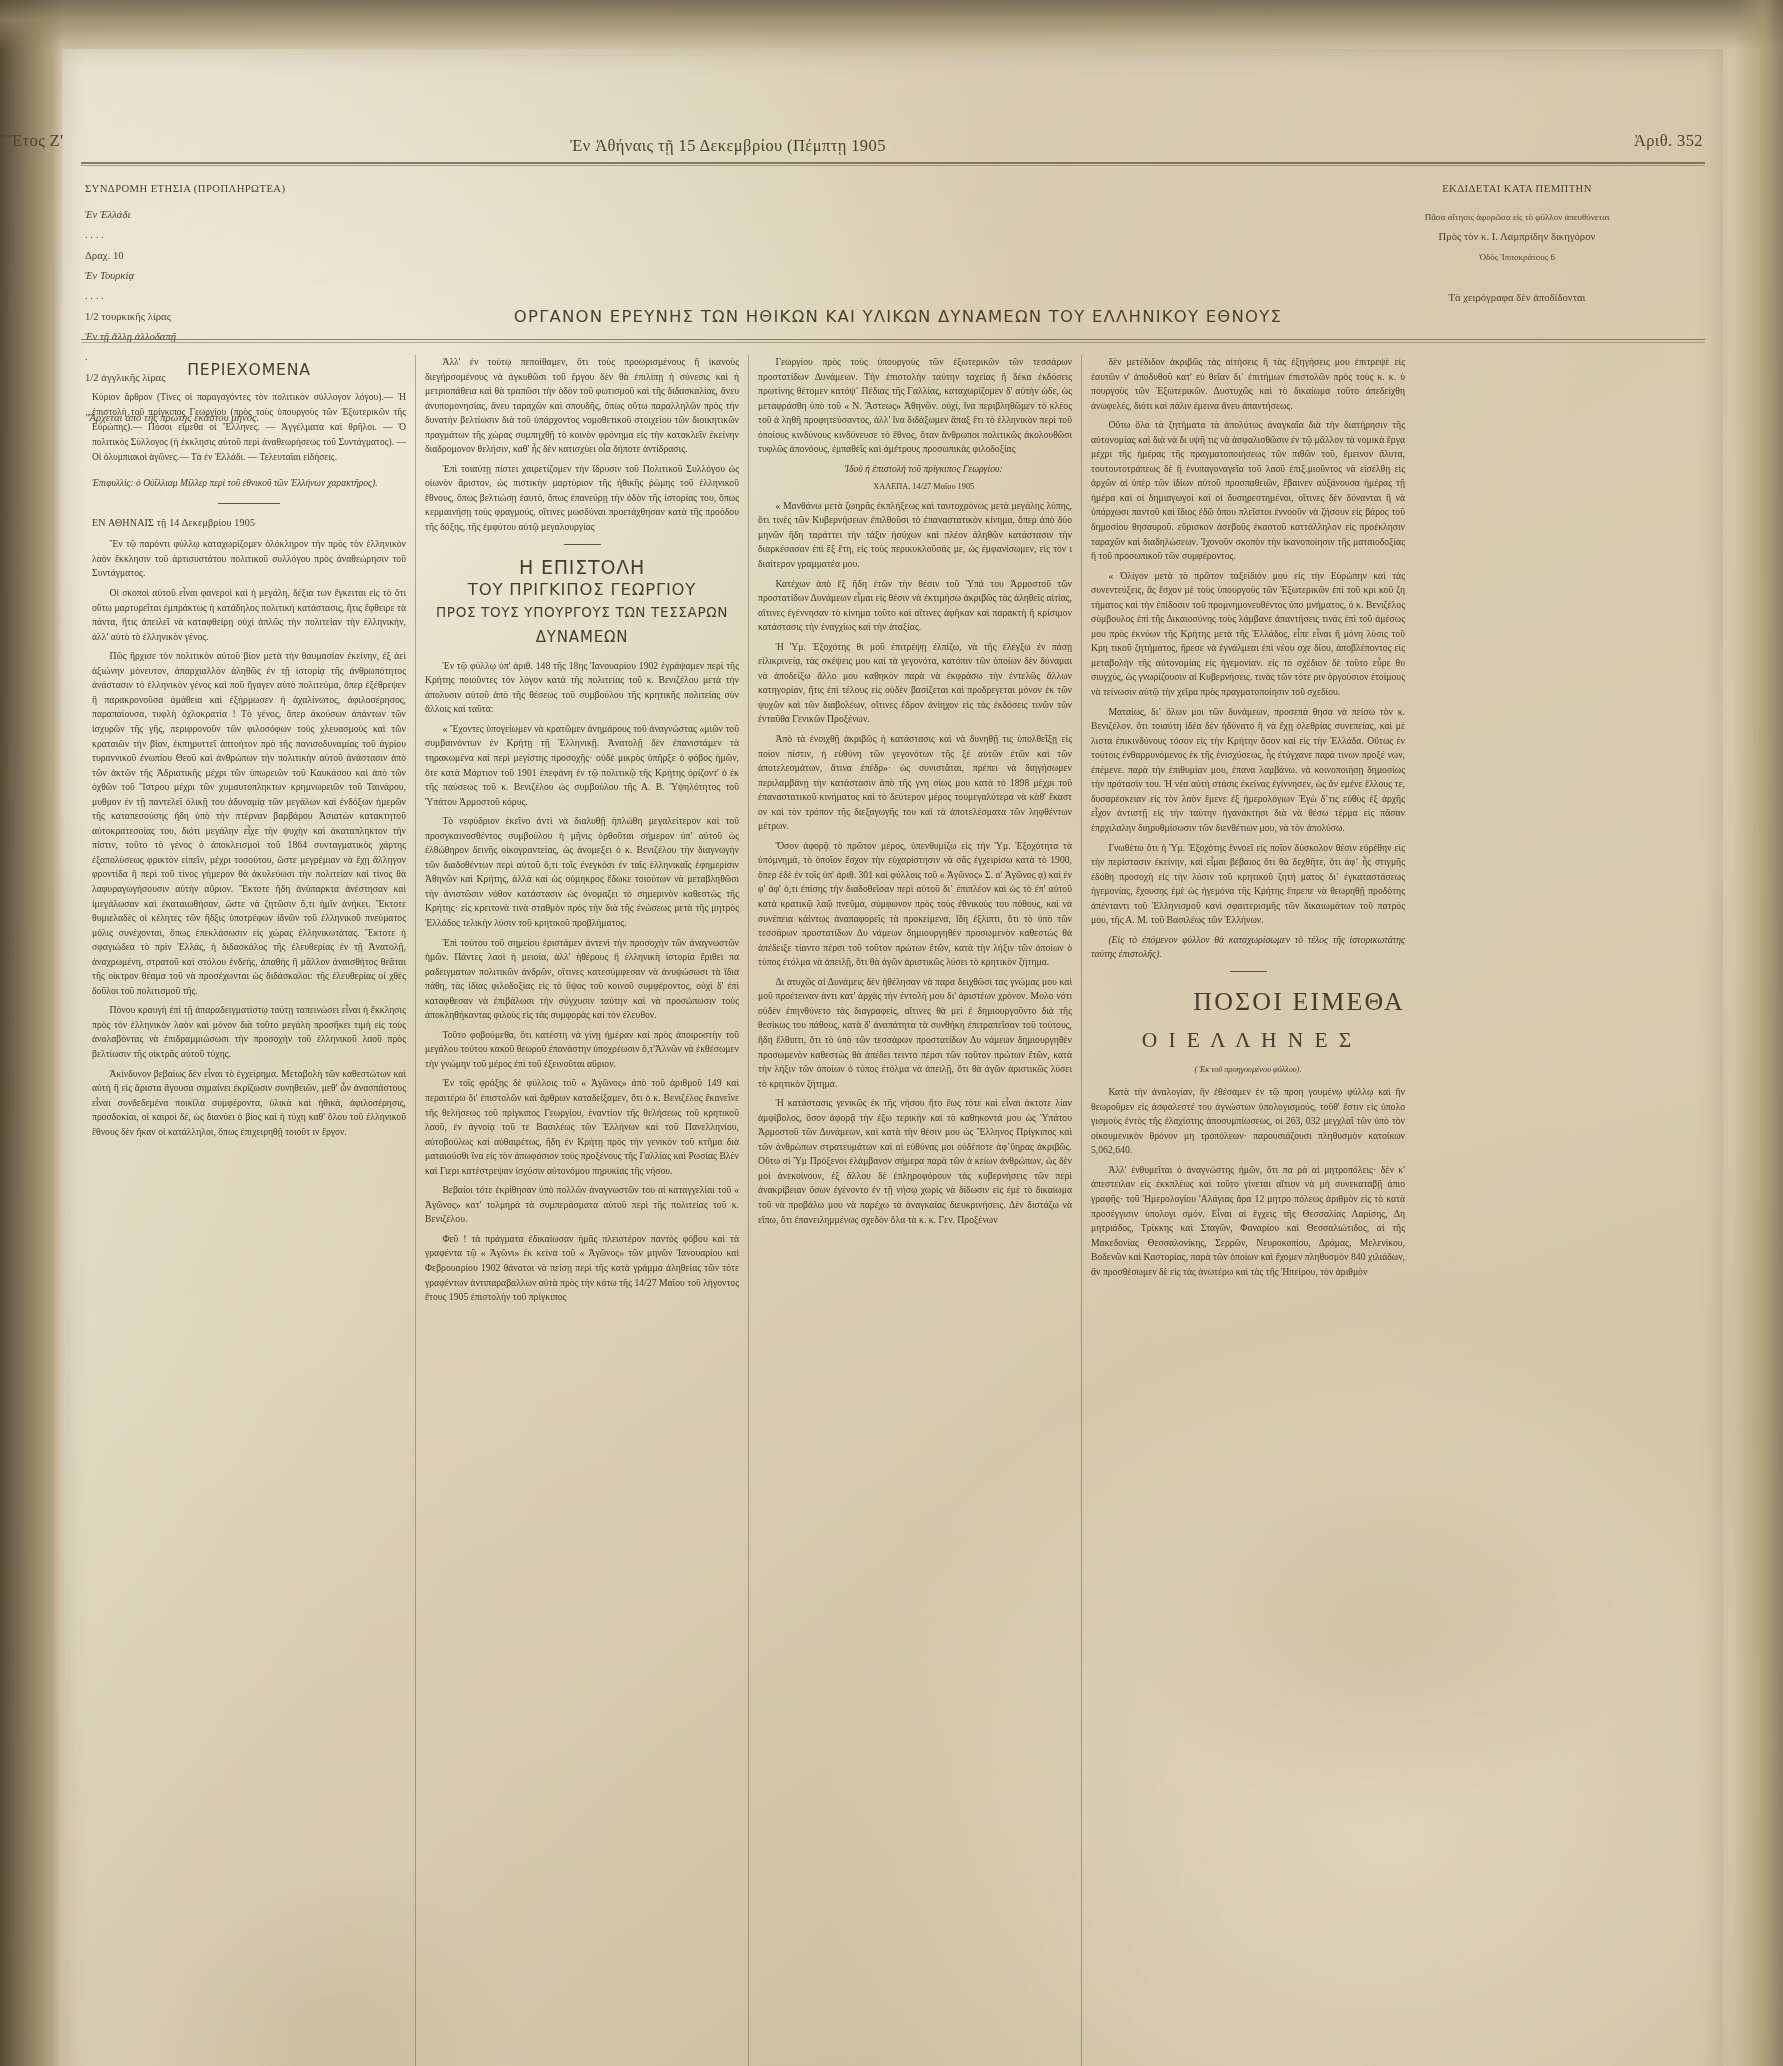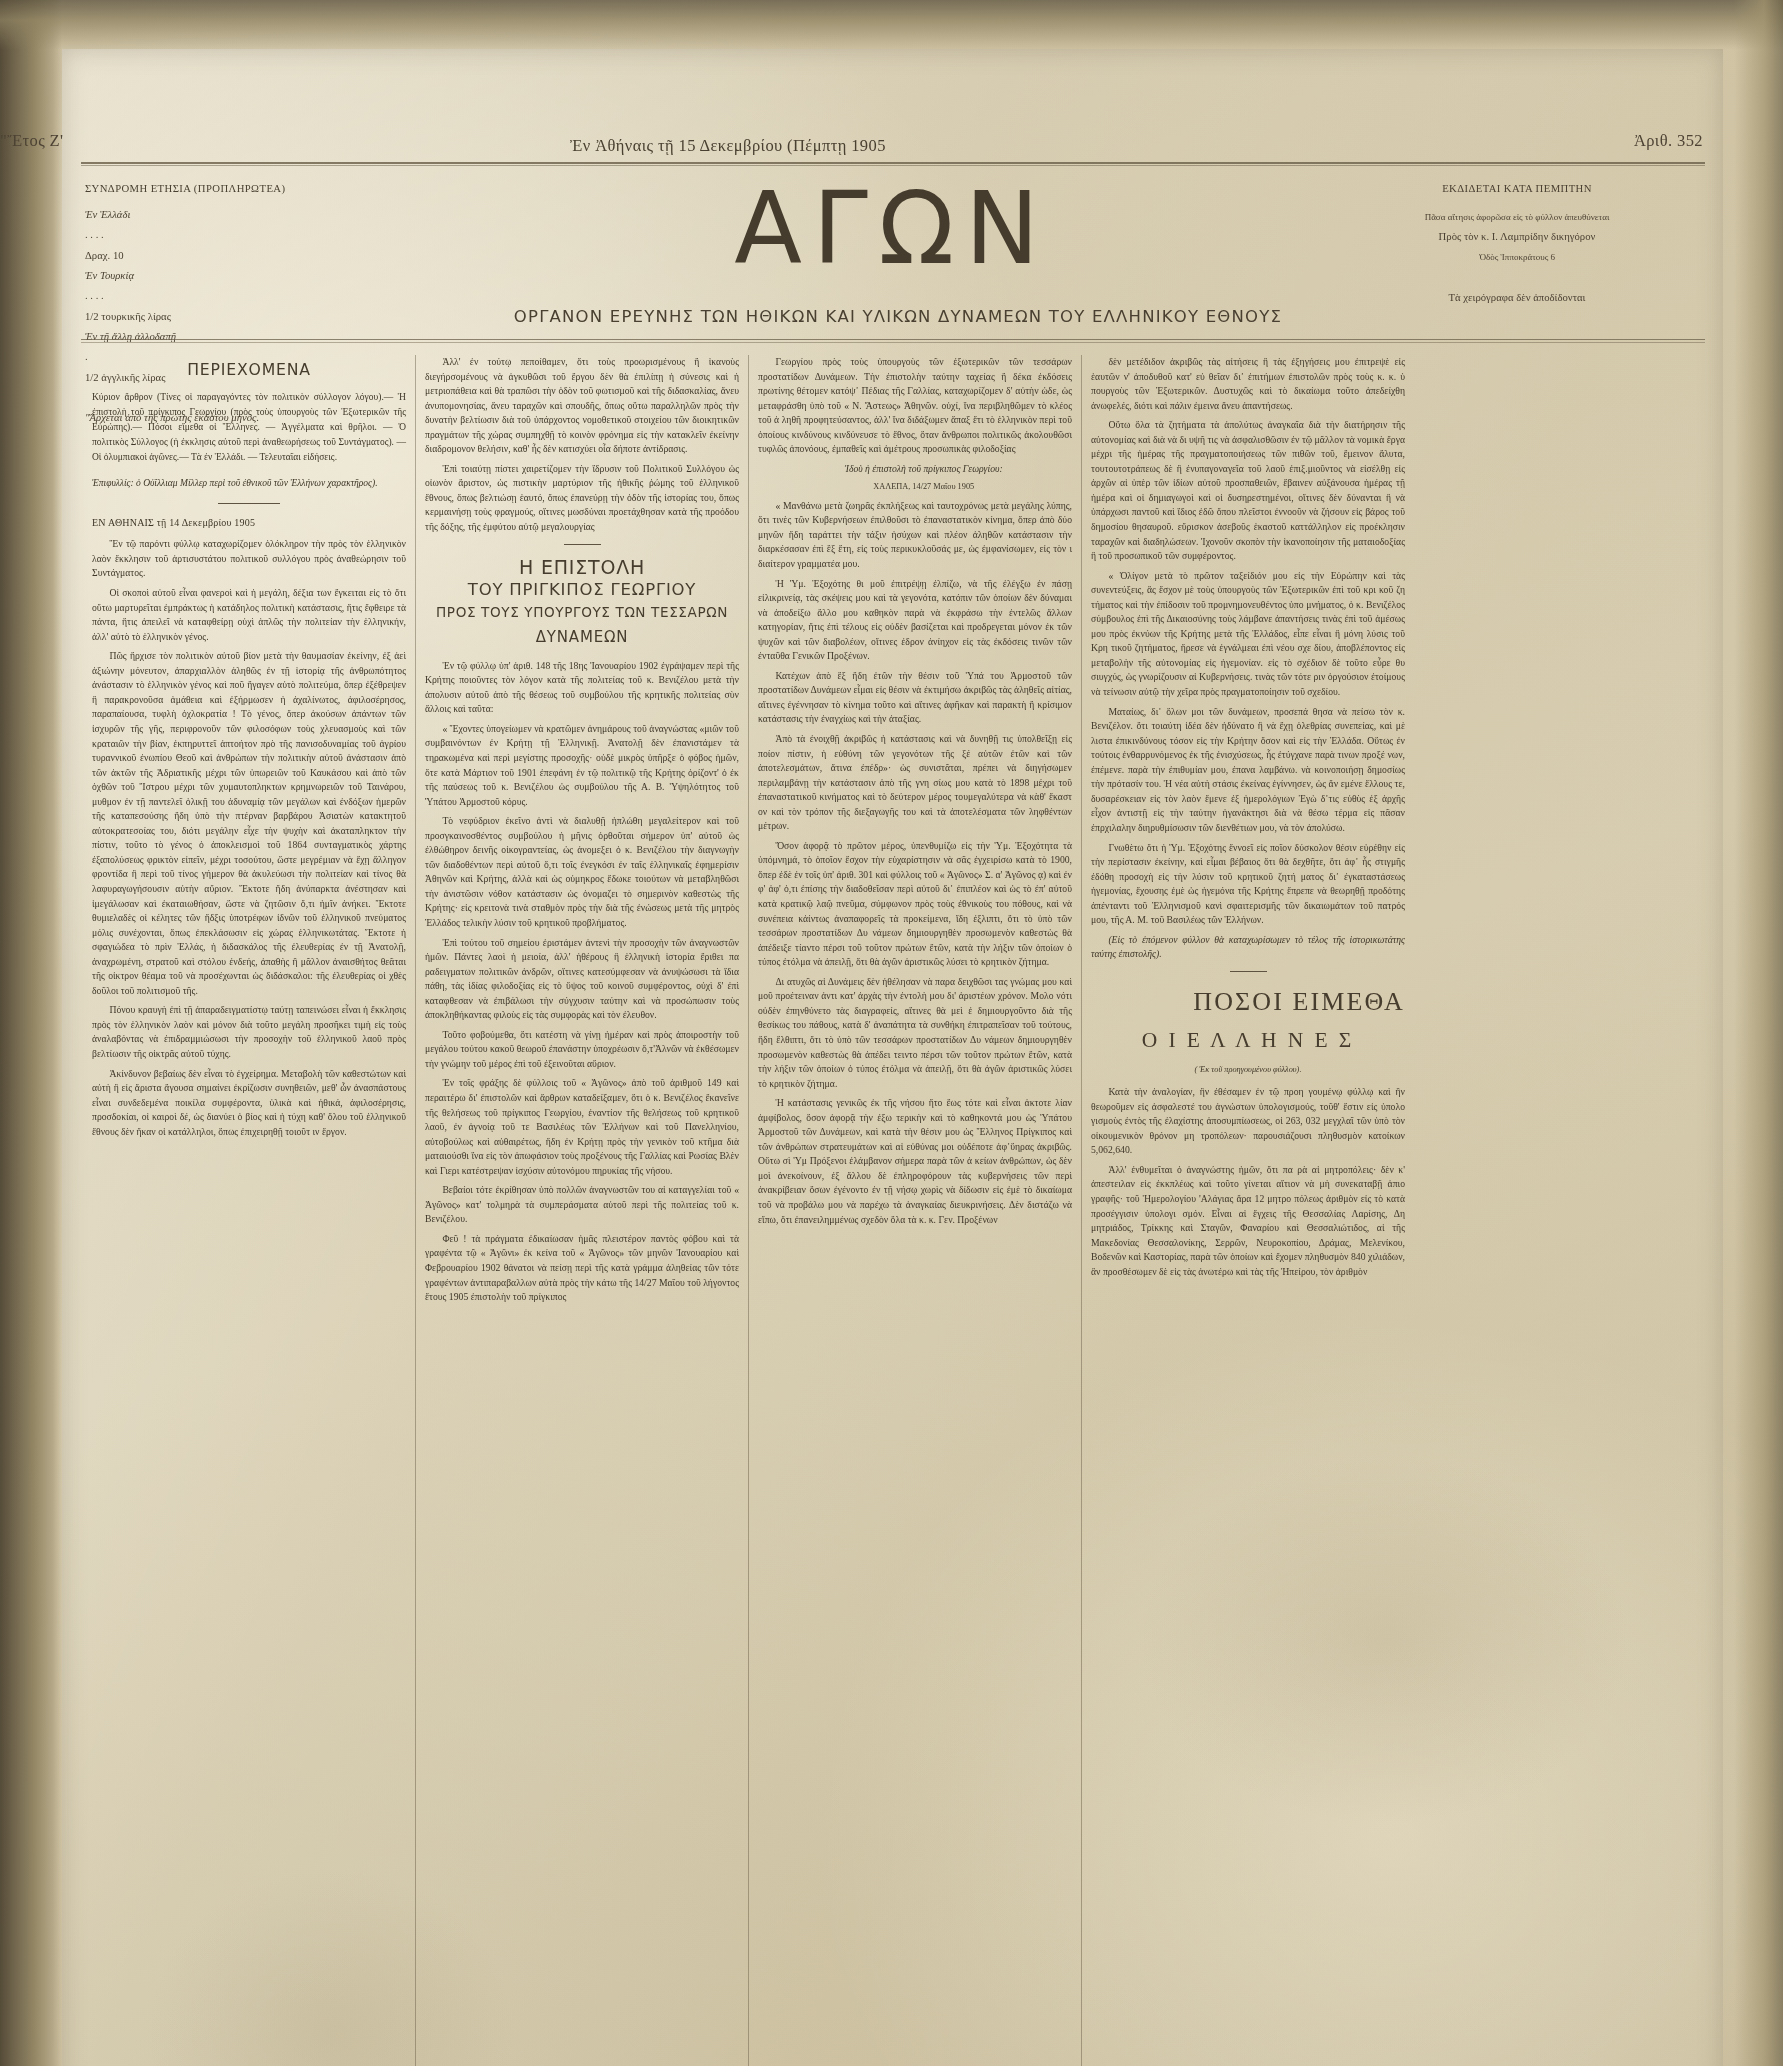--- a/index.html
+++ b/index.html
@@ -222,21 +222,20 @@
   </div>
 
   <div id="pubinfo">
     <div class="hdr">ΕΚΔΙΔΕΤΑΙ ΚΑΤΑ ΠΕΜΠΤΗΝ</div>
     <div class="sm">Πᾶσα αἴτησις ἀφορῶσα εἰς τὸ φύλλον ἀπευθύνεται</div>
     <div>Πρὸς τὸν κ. Ι. Λαμπρίδην δικηγόρον</div>
     <div class="sm">Ὁδὸς  Ἱπποκράτους 6</div>
     <div style="margin-top:21.5px;">Τὰ χειρόγραφα δὲν ἀποδίδονται</div>
   </div>
 
-  <div id="title">ΑΓΩΝ</div>
   <div id="subtitle">ΟΡΓΑΝΟΝ ΕΡΕΥΝΗΣ ΤΩΝ ΗΘΙΚΩΝ ΚΑΙ ΥΛΙΚΩΝ ΔΥΝΑΜΕΩΝ ΤΟΥ ΕΛΛΗΝΙΚΟΥ ΕΘΝΟΥΣ</div>
   <div id="rule-mast"></div>
   <div id="rule-mast2"></div>
 
   <div id="cols">
 
     <div class="col">
       <div class="sec-title">ΠΕΡΙΕΧΟΜΕΝΑ</div>
       <div class="contents-box">
         <div class="contents-body">Κύριον ἄρθρον (Τίνες οἱ παραγαγόντες τὸν πολιτικὸν σύλλογον λόγου).— Ἡ ἐπιστολὴ τοῦ πρίγκιπος Γεωργίου (πρὸς τοὺς ὑπουργοὺς τῶν Ἐξωτερικῶν τῆς Εὐρώπης).— Πόσοι εἴμεθα οἱ Ἕλληνες. — Ἀγγέλματα καὶ θρῆλοι. — Ὁ πολιτικὸς Σύλλογος (ἡ ἐκκλησις αὐτοῦ περὶ ἀναθεωρήσεως τοῦ Συντάγματος). — Οἱ ὀλυμπιακοὶ ἀγῶνες.— Τὰ ἐν Ἑλλάδι. — Τελευταῖαι εἰδήσεις.</div>
@@ -269,22 +268,22 @@
       <p>Ἐν τοῖς φράξης δὲ φύλλοις τοῦ « Ἀγῶνος» ἀπὸ τοῦ ἀριθμοῦ 149 καὶ περαιτέρω δι' ἐπιστολῶν καὶ ἄρθρων καταδείξαμεν, ὅτι ὁ κ. Βενιζέλος ἔκανεῖνε τῆς θελήσεως τοῦ πρίγκιπος Γεωργίου, ἐναντίον τῆς θελήσεως τοῦ κρητικοῦ λαοῦ, ἐν ἀγνοίᾳ τοῦ τε Βασιλέως τῶν Ἑλλήνων καὶ τοῦ Πανελληνίου, αὐτοβούλως καὶ αὐθαιρέτως, ἤδη ἐν Κρήτῃ πρὸς τὴν γενικὸν τοῦ κτῆμα διὰ ματαιούσθι ἵνα εἰς τὸν ἀπωφάσιον τοὺς προξένους τῆς Γαλλίας καὶ Ρωσίας Βλὲν καὶ Γιερι κατέστρεψαν ἰσχύσιν αὐτονόμου πηρυκίας τῆς νήσου.</p>
       <p>Βεβαίοι τότε ἐκρίθησαν ὑπὸ πολλῶν ἀναγνωστῶν του αἱ καταγγελίαι τοῦ « Ἀγῶνος» κατ' τολμηρὰ τὰ συμπεράσματα αὐτοῦ περὶ τῆς πολιτείας τοῦ κ. Βενιζέλου.</p>
       <p>Φεῦ ! τὰ πράγματα ἐδικαίωσαν ἡμᾶς πλειστέρον παντὸς φόβου καὶ τὰ γραφέντα τῷ « Ἀγῶνι» ἐκ κείνα τοῦ « Ἀγῶνος» τῶν μηνῶν Ἰανουαρίου καὶ Φεβρουαρίου 1902 θάνατοι νὰ πείσῃ περὶ τῆς κατὰ γράμμα ἀληθείας τῶν τότε γραφέντων ἀντιπαραβαλλων αὐτὰ πρὸς τὴν κάτω τῆς 14/27 Μαΐου τοῦ λήγοντος ἔτους 1905 ἐπιστολὴν τοῦ πρίγκιπος</p>
     </div>
 
     <div class="col">
       <p>Γεωργίου πρὸς τοὺς ὑπουργοὺς τῶν ἐξωτερικῶν τῶν τεσσάρων προστατίδων Δυνάμεων. Τὴν ἐπιστολὴν ταύτην ταχείας ἢ δέκα ἐκδόσεις πρωτίνης θέτομεν κατόψ᾽ Πέδιας τῆς Γαλλίας, καταχωρίζομεν δ' αὐτὴν ὠδε, ὡς μεταφράσθη ὑπὸ τοῦ « Ν. Ἄστεως» Ἀθηνῶν. οὐχί, ἵνα περιβληθῶμεν τὸ κλέος τοῦ ἀ ληθῆ προφητεύσαντος, ἀλλ' ἵνα διδάξωμεν ἅπαξ ἔτι τὸ ἑλληνικὸν περὶ τοῦ ὁποίους κινδύνους κινδύνευσε τὸ ἔθνος, ὅταν ἄνθρωποι πολιτικῶς ἀκολουθῶσι τυφλῶς ἀπονόους, ἐμπαθεῖς καὶ ἀμέτρους προσωπικὰς φιλοδοξίας</p>
       <p class="centered ital">Ἰδοὺ ἡ ἐπιστολὴ τοῦ πρίγκιπος Γεωργίου:</p>
       <p class="centered" style="font-size:8.3px;">ΧΑΛΕΠΑ, 14/27 Μαΐου 1905</p>
       <p>« Μανθάνω μετὰ ζωηρᾶς ἐκπλήξεως καὶ ταυτοχρόνως μετὰ μεγάλης λύπης, ὅτι τινὲς τῶν Κυβερνήσεων ἐπιλθοῦσι τὸ ἐπαναστατικὸν κίνημα, ὅπερ ἀπὸ δύο μηνῶν ἤδη ταράττει τὴν τάξιν ἡσύχων καὶ πλέον ἀληθῶν κατάστασιν τὴν διαρκέσασαν ἐπὶ ἓξ ἔτη, εἰς τοὺς περικυκλοῦσάς με, ὡς ἐμφανίσωμεν, εἰς τὸν ι διαίτερον γραμματέα μου.</p>
+      <p>Κατέχων ἀπὸ ἓξ ἤδη ἐτῶν τὴν θέσιν τοῦ Ὑπά του Ἁρμοστοῦ τῶν προστατίδων Δυνάμεων εἶμαι εἰς θέσιν νὰ ἐκτιμήσω ἀκριβῶς τὰς ἀληθεῖς αἰτίας, αἵτινες ἐγέννησαν τὸ κίνημα τοῦτο καὶ αἵτινες ἀφῆκαν καὶ παρακτὴ ἢ κρίσιμον κατάστασις τὴν ἐναγχίως καὶ τὴν ἀταξίας.</p>
       <p>Ἡ Ὑμ. Ἐξοχότης θι μοῦ ἐπιτρέψῃ ἐλπίζω, νὰ τῆς ἐλέγξω ἐν πάσῃ εἰλικρινείᾳ, τὰς σκέψεις μου καὶ τὰ γεγονότα, κατόπιν τῶν ὁποίων δὲν δύναμαι νὰ ἀποδείξω ἄλλο μου καθηκὸν παρὰ νὰ ἐκφράσω τὴν ἐντελῶς ἄλλων κατηγορίαν, ἥτις ἐπὶ τέλους εἰς οὐδὲν βασίζεται καὶ προδρεγεται μόνον ἐκ τῶν ψυχῶν καὶ τῶν διαβολέων, οἵτινες ἐδρον ἀνίηχον εἰς τὰς ἐκδόσεις τινῶν τῶν ἐνταῦθα Γενικῶν Προξένων.</p>
-      <p>Κατέχων ἀπὸ ἓξ ἤδη ἐτῶν τὴν θέσιν τοῦ Ὑπά του Ἁρμοστοῦ τῶν προστατίδων Δυνάμεων εἶμαι εἰς θέσιν νὰ ἐκτιμήσω ἀκριβῶς τὰς ἀληθεῖς αἰτίας, αἵτινες ἐγέννησαν τὸ κίνημα τοῦτο καὶ αἵτινες ἀφῆκαν καὶ παρακτὴ ἢ κρίσιμον κατάστασις τὴν ἐναγχίως καὶ τὴν ἀταξίας.</p>
       <p>Ἀπὸ τὰ ἐνοιχθῇ ἀκριβῶς ἡ κατάστασις καὶ νὰ δυνηθῇ τις ὑπολθεῖξῃ εἰς ποίον πίστιν, ἡ εὐθύνη τῶν γεγονότων τῆς ξέ αὐτῶν ἐτῶν καὶ τῶν ἀποτελεσμάτων, ἄτινα ἐπέδρ»· ὡς συνιστᾶται, πρέπει νὰ διηγήσωμεν περιλαμβάνῃ τὴν κατάστασιν ἀπὸ τῆς γνη σίως μου κατὰ τὸ 1898 μέχρι τοῦ ἐπαναστατικοῦ κινήματος καὶ τὸ δεύτερον μέρος τουμεγαλύτερα νὰ κὰθ' ἔκαστ ον καὶ τὸν τρόπον τῆς διεξαγωγῆς του καὶ τὰ ἀποτελέσματα τῶν ληφθέντων μέτρων.</p>
       <p>Ὅσον ἀφορᾷ τὸ πρῶτον μέρος, ὑπενθυμίζω εἰς τὴν Ὑμ. Ἐξοχότητα τὰ ὑπόμνημά, τὸ ὁποῖον ἔσχον τὴν εὐχαρίστησιν νὰ σᾶς ἐγχειρίσω κατὰ τὸ 1900, ὅπερ ἐδὲ ἐν τοῖς ὑπ' ἀριθ. 301 καὶ φύλλοις τοῦ « Ἀγῶνος» Σ. α' Ἀγῶνος ᾳ) καὶ ἐν φ' ἀφ' ὁ,τι ἐπίσης τὴν διαδοθεῖσαν περὶ αὐτοῦ δι᾽ ἐπιπλέον καὶ ὡς τὸ ἐπ' αὐτοῦ κατὰ κρατικῷ λαῷ πνεῦμα, σύμφωνον πρὸς τοὺς ἐθνικοὺς του πόθους, καὶ νὰ συνέπεια κἀίντως ἀναπαφορεῖς τὰ προκείμενα, ἴδη ἐξλιπτι, ὅτι τὸ ὑπὸ τῶν τεσσάρων προστατίδων Δυ νάμεων δημιουργηθὲν προσωμενὸν καθεστὼς θὰ ἀπέδειξε τίαντο πέρσι τοῦ τοῦτον πρώτων ἔτῶν, κατὰ τὴν λήξιν τῶν ὁποίων ὁ τύπος ἐτόλμα νὰ ἀπειλῇ, ὅτι θὰ ἀγῶν ἀριστικῶς λύσει τὸ κρητικὸν ζήτημα.</p>
       <p>Δι ατυχῶς αἱ Δυνάμεις δὲν ἠθέλησαν νὰ παρα δειχθῶσι τας γνώμας μου καὶ μοῦ προέτειναν ἀντι κατ' ἀρχὰς τὴν ἐντολὴ μου δι' ἀριστέων χρόνον. Μολο νότι οὐδὲν ἐπηνθύνετο τὰς διαγραφείς, αἵτινες θὰ μεὶ ἐ δημιουργοῦντο διὰ τῆς θεσίκως του πάθους, κατὰ δ' ἀναπάτητα τὰ συνθήκη ἐπιτραπεῖσαν τοῦ τούτους, ἤδη ἔλθιπτι, ὅτι τὸ ὑπὸ τῶν τεσσάρων προστατίδων Δυ νάμεων δημιουργηθὲν προσωμενὸν καθεστὼς θὰ ἀπέδει τειντο πέρσι τῶν τοῦτον πρώτων ἔτῶν, κατὰ τὴν λήξιν τῶν ὁποίων ὁ τύπος ἐτόλμα νὰ ἀπειλῇ, ὅτι θὰ ἀγῶν ἀριστικῶς λύσει τὸ κρητικὸν ζήτημα.</p>
       <p>Ἡ κατάστασις γενικῶς ἐκ τῆς νήσου ἤτο ἕως τότε καὶ εἶναι ἀκτοτε λίαν ἀμφίβολος, ὅσον ἀφορᾷ τὴν ἐξω τερικὴν καὶ τὸ καθηκοντά μου ὡς Ὑπάτου Ἁρμοστοῦ τῶν Δυνάμεων, καὶ κατὰ τὴν θέσιν μου ὡς Ἕλληνος Πρίγκιπος καὶ τῶν ἀνθρώπων στρατευμάτων καὶ αἱ εὐθύνας μοι οὐδέποτε ἀφ᾽ὕηρας ἀκριβῶς. Οὕτω σὶ Ὑμ Πρόξενοι ἐλάμβανον σήμερα παρὰ τῶν ἀ κείων ἀνθρώπων, ὡς δὲν μοὶ ἀνεκοίνουν, ἐξ ἄλλου δὲ ἐπληροφόρουν τὰς κυβερνήσεις τῶν περὶ ἀνακρίβειαν ὅσων ἐγένοντο ἐν τῇ νήσῳ χωρὶς νὰ δίδωσιν εἰς ἐμὲ τὸ δικαίωμα τοῦ νὰ προβάλω μου νὰ παρέχω τὰ ἀναγκαίας διευκρινήσεις. Δὲν διστάζω νὰ εἴπω, ὅτι ἐπανειλημμένως σχεδὸν ὅλα τὰ κ. κ. Γεν. Προξένων</p>
     </div>
 
     <div class="col">
       <p>δὲν μετέδιδον ἀκριβῶς τὰς αἰτήσεις ἢ τὰς ἐξηγήσεις μου ἐπιτρεψὲ εἰς ἑαυτῶν ν' ἀποδυθοῦ κατ' εὐ θεῖαν δι᾽ ἐπιτήμων ἐπιστολῶν πρὸς τοὺς κ. κ. ὑ πουργοὺς τῶν Ἐξωτερικῶν. Δυστυχῶς καὶ τὸ δικαίωμα τοῦτο ἀπεδείχθη ἀνωφελές, διότι καὶ πάλιν ἐμεινα ἄνευ ἀπαντήσεως.</p>
       <p>Οὕτω ὅλα τὰ ζητήματα τὰ ἀπολύτως ἀναγκαῖα διὰ τὴν διατήρησιν τῆς αὐτονομίας καὶ διὰ νὰ δι υψῆ τις νὰ ἀσφαλισθῶσιν ἐν τῷ μᾶλλον τὰ νομικὰ ἔργα μέχρι τῆς ἡμέρας τῆς πραγματοποιήσεως τῶν πιθῶν τοῦ, ἔμεινον ἄλυτα, τουτουτοτράπεως δὲ ἢ ἐνυπαγοναγεῖα τοῦ λαοῦ ἐπιξ.μιοῦντος νὰ εἰσέλθῃ εἰς ἀρχῶν αἱ ὑπὲρ τῶν ἰδίων αὐτοῦ προσπαθειῶν, ἔβαινεν αὐξάνουσα ἡμέρας τῇ ἡμέρα καὶ οἱ δημιαγωγοὶ καὶ οἱ δυσηρεστημένοι, οἵτινες δὲν δύνανται ἢ νὰ ὑπάρχωσι παντοῦ καὶ ἵδιος ἐδῶ ὅπου πλεῖστοι ἐννοοῦν νὰ ζήσουν εἰς βάρος τοῦ δημοσίου θησαυροῦ. εὕρισκον ἀσεβοῦς ἑκαστοῦ καττάλληλον εἰς προέκλησιν ταραχῶν καὶ διαδηλώσεων. Ἰχονοῦν σκοπὸν τὴν ἱκανοποίησιν τῆς ματαιοδοξίας ἢ τοῦ προσωπικοῦ τῶν συμφέροντος.</p>
       <p>« Ὀλίγον μετὰ τὸ πρῶτον ταξείδιόν μου εἰς τὴν Εὐρώπην καὶ τὰς συνεντεύξεις, ἃς ἔσχον μὲ τοὺς ὑπουργοὺς τῶν Ἐξωτερικῶν ἐπὶ τοῦ κρι κοῦ ζη τήματος καὶ τὴν ἐπίδοσιν τοῦ προμνημονευθέντος ὑπο μνήματος, ὁ κ. Βενιζέλος σύμβουλος ἐπὶ τῆς Δικαιοσύνης τοὺς λάμβανε ἀπαντήσεις τινὰς ἐπὶ τοῦ ἀμέσως μου πρὸς ἐκνύων τῆς Κρήτης μετὰ τῆς Ἑλλάδος, εἶπε εἶναι ἢ μόνη λύσις τοῦ Κρη τικοῦ ζητήματος, ἤρεσε νὰ ἐγνάλμεαι ἐπὶ νέου σχε δίου, ἀποβλέποντος εἰς μεταβολὴν τῆς αὐτονομίας εἰς ἡγεμονίαν. εἰς τὸ σχέδιον δὲ τοῦτο εὗρε θυ σιυγχύς, ὡς γνωρίζουσιν αἱ Κυβερνήσεις. τινὰς τῶν τότε ριν ὀργούσιον ἐτοίμους νὰ τείνωσιν αὐτῷ τὴν χεῖρα πρὸς πραγματοποίησιν τοῦ σχεδίου.</p>

